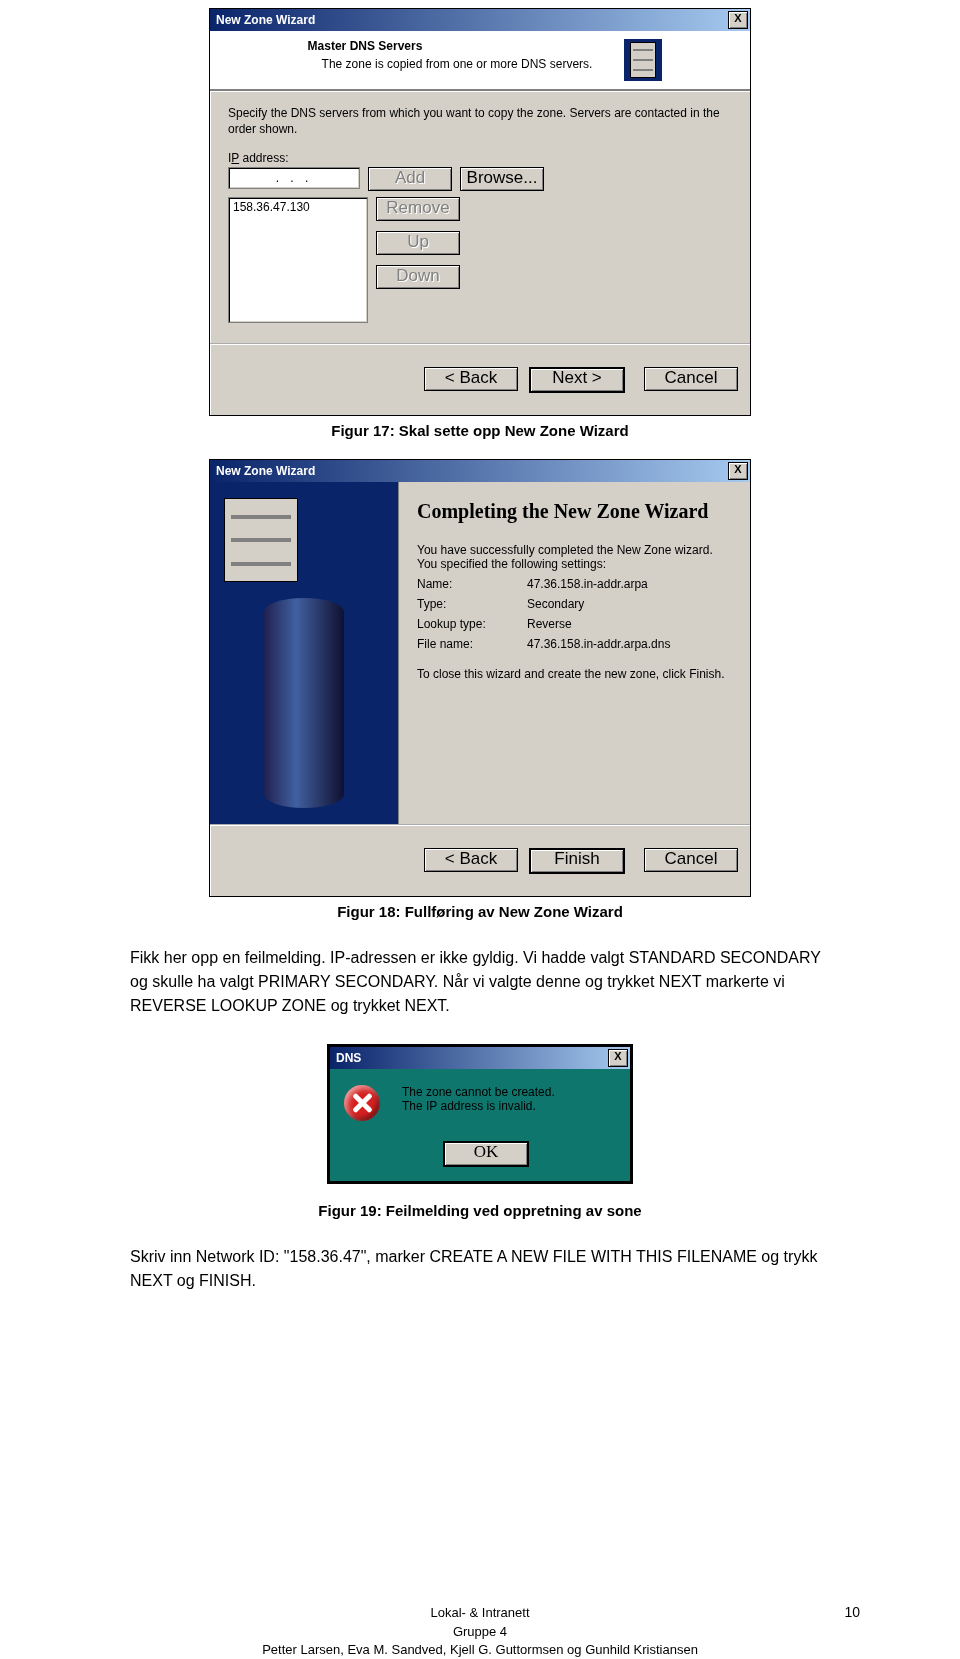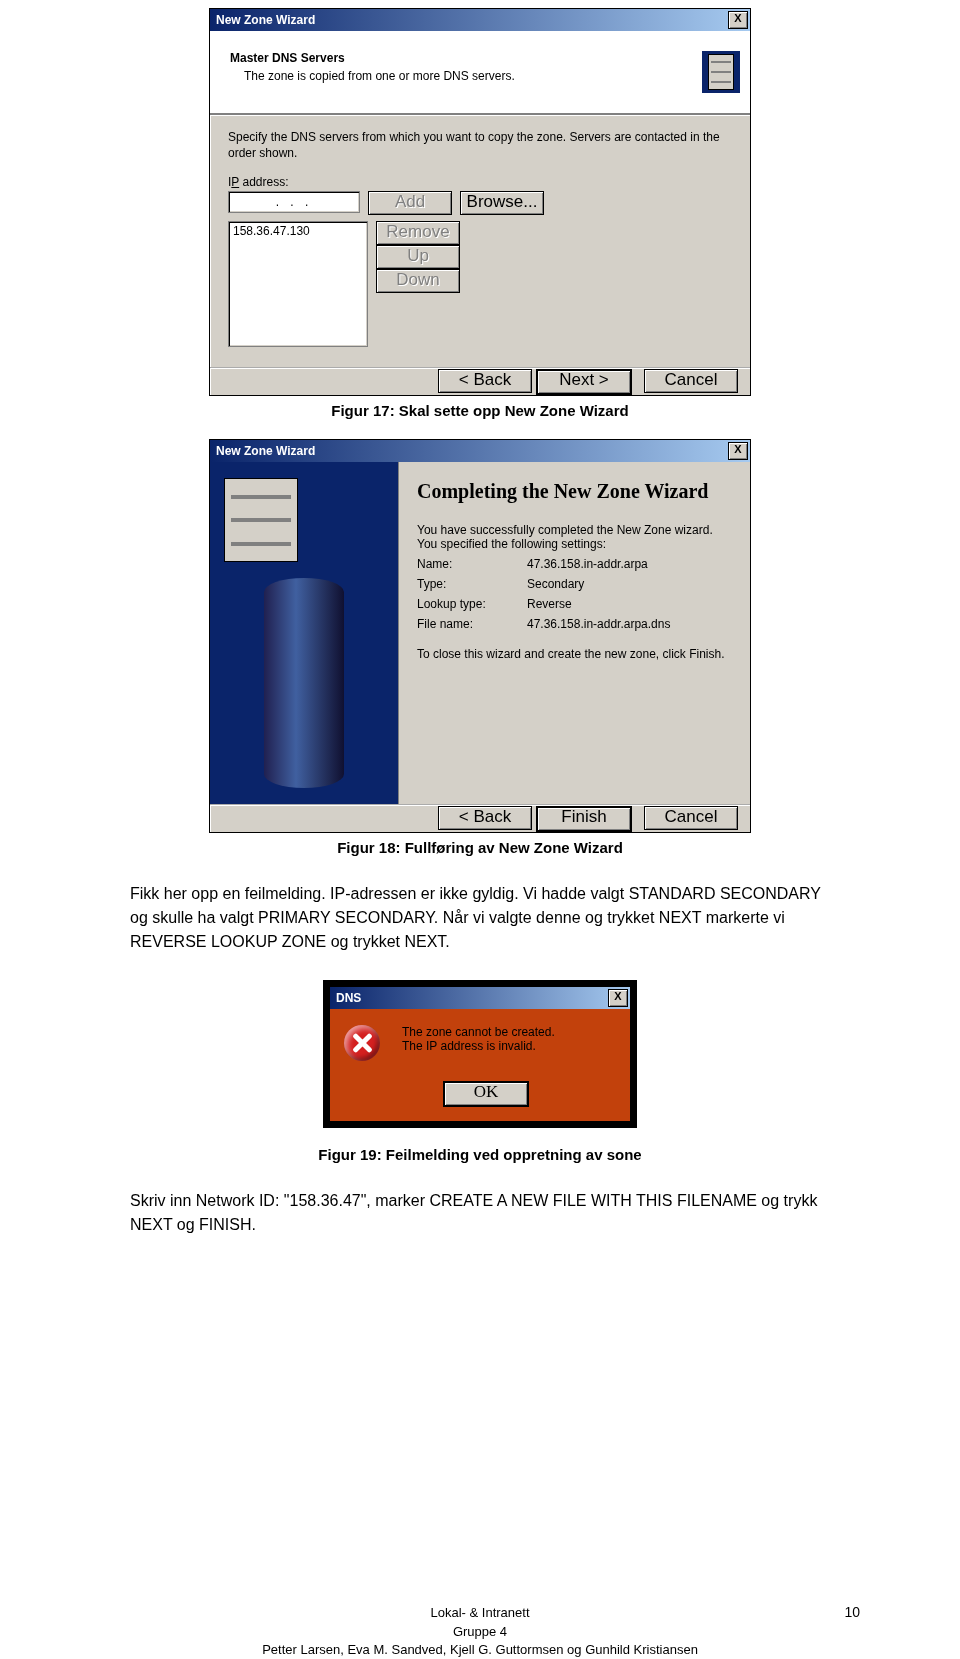--- a/index.html
+++ b/index.html
@@ -47,24 +47,24 @@
     line-height: 12px;
     text-align: center;
     font-family: Arial;
     font-weight: bold;
     cursor: default;
   }
 
   
   .wiz-header {
     display: flex;
-    justify-content: space-between;
+    justify-content: center;
     align-items: flex-start;
     background: #fff;
-    padding: 20px 10px;
+    padding: 8px 10px;
     border-bottom: 2px solid #808080;
     box-shadow: 0 1px 0 #fff;
     gap: 32px;
   }
   .wiz-header-text { max-width: 380px; }
   .wiz-header-text .h1 {
     font-weight: bold;
     font-size: 12px;
     margin-bottom: 4px;
     padding-left: 10px;
@@ -136,29 +136,29 @@
     border: 1px solid #000;
     box-shadow: 1px 1px 0 #fff inset, -1px -1px 0 #808080 inset;
     font-size: 17px;
     text-align: center;
     line-height: 20px;
   }
   .w-btn.disabled { color: #808080; text-shadow: 1px 1px 0 #fff; }
   .btn-col {
     display: flex;
     flex-direction: column;
-    gap: 0;
+    gap: 10px;
   }
 
   .wiz-footer {
     border-top: 2px groove #fff;
-    padding: 0 12px;
+    padding: 22px 12px;
     display: flex;
     justify-content: flex-end;
-    gap: 4px;
+    gap: 11px;
   }
   .wiz-footer .w-btn { width: 92px; }
   .w-btn.default {
     border: 2px solid #000;
     line-height: 18px;
   }
 
   .caption {
     text-align: center;
     font-weight: bold;
@@ -208,22 +208,22 @@
     font-weight: bold;
     margin: 2px 0 20px 0;
   }
   .kv-row { display: flex; margin: 6px 0; }
   .kv-row .k { width: 110px; }
   .wiz2-main .note { margin-top: 16px; }
 
   
   .small-dialog {
     width: 300px;
-    background: #c2410c;
-    border: 7px solid #000000;
+    background: #0f766e;
+    border: 3px solid #000000;
     margin: 7px auto;
   }
   .err-body {
     display: flex;
     padding: 16px 14px;
     gap: 22px;
     align-items: flex-start;
     font-size: 12px;
   }
   .err-icon {

